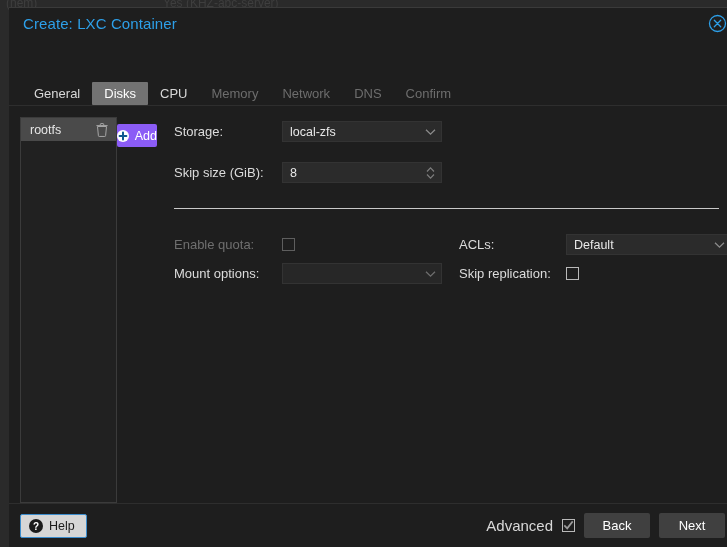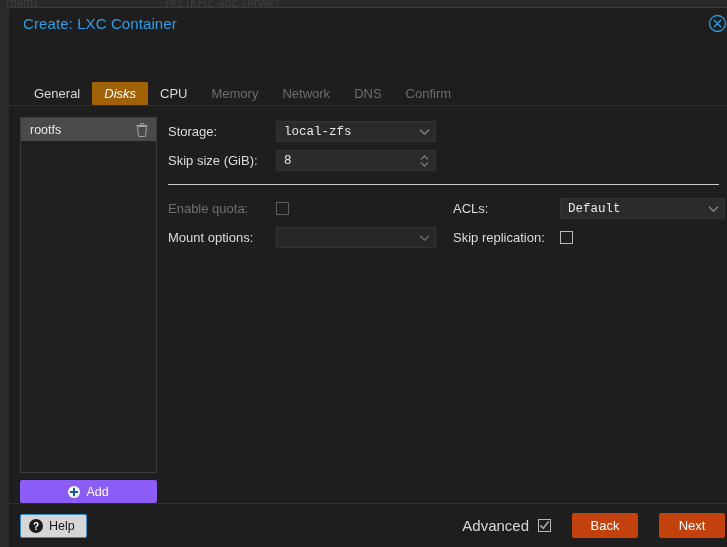--- a/index.html
+++ b/index.html
@@ -82,38 +82,37 @@
   .tab {
     font-size: 13px;
     padding: 4px 12px;
     color: #d8d8d8;
     cursor: pointer;
     white-space: nowrap;
     border-radius: 1px;
     margin-top: 44px;
   }
   .tab.disabled { color: #6d6d6d; cursor: default; }
-  .tab.active { background: #a16207; color: #ffffff; font-style: italic; }
+  .tab.active { background: #737373; color: #ffffff; }
 
   
   #dialog-body {
     flex: 1 1 auto;
     display: flex;
     padding: 11px 11px 0 11px;
     background: #1e1e1e;
     border-top: 1px solid #2e2e2e;
     min-height: 0;
   }
 
   
   #left-panel {
     flex: 0 0 137px;
     display: flex;
-    flex-direction: column;
-    margin-right: 5px;
+    margin-right: 11px;
   }
   #mountpoint-list {
     flex: 1 1 auto;
     border: 1px solid #3b3b3b;
     background: #212121;
     overflow: hidden;
     min-height: 0;
   }
   .list-item {
     height: 23px;
@@ -144,20 +143,21 @@
     cursor: pointer;
   }
 
   
   #form-panel {
     flex: 1 1 auto;
     display: flex;
     flex-direction: column;
     padding-left: 6px;
     min-width: 0;
+    gap: 12px;
   }
   .form-row {
     display: flex;
     align-items: center;
     height: 29px;
   }
   .lbl {
     font-size: 13px;
     color: #dcdcdc;
     white-space: nowrap;
@@ -169,21 +169,20 @@
     height: 21px;
     background: #2b2b2b;
     border: 1px solid #333333;
     display: flex;
     align-items: center;
     padding: 0 18px 0 7px;
     color: #e8e8e8;
     font-size: 12.5px;
     cursor: pointer;
     overflow: hidden;
-    font-family: Liberation Mono, monospace;
   }
   .field.empty { background: #272727; }
   .chevron, .spinner {
     position: absolute;
     right: 5px;
     top: 50%;
     transform: translateY(-50%);
     display: flex;
     pointer-events: none;
   }
@@ -237,28 +236,27 @@
   #footer-right {
     margin-left: auto;
     display: flex;
     align-items: center;
     gap: 9px;
   }
   #advanced-label { font-size: 15px; color: #d8d8d8; }
   .nav-button {
     height: 25px;
     min-width: 66px;
-    background: #c2410c;
+    background: #404040;
     border: none;
     border-radius: 2px;
     color: #ffffff;
     font-size: 13px;
     font-family: "Liberation Sans", sans-serif;
     cursor: pointer;
-    margin-left: 12px;
   }
 </style>
 </head>
 <body>
 
 <div id="bg-layer">
   <div id="bg-text-row">
     <span class="bg-a">(nem)</span>
     <span class="bg-b">Yes (KHZ-abc-server)</span>
   </div>

